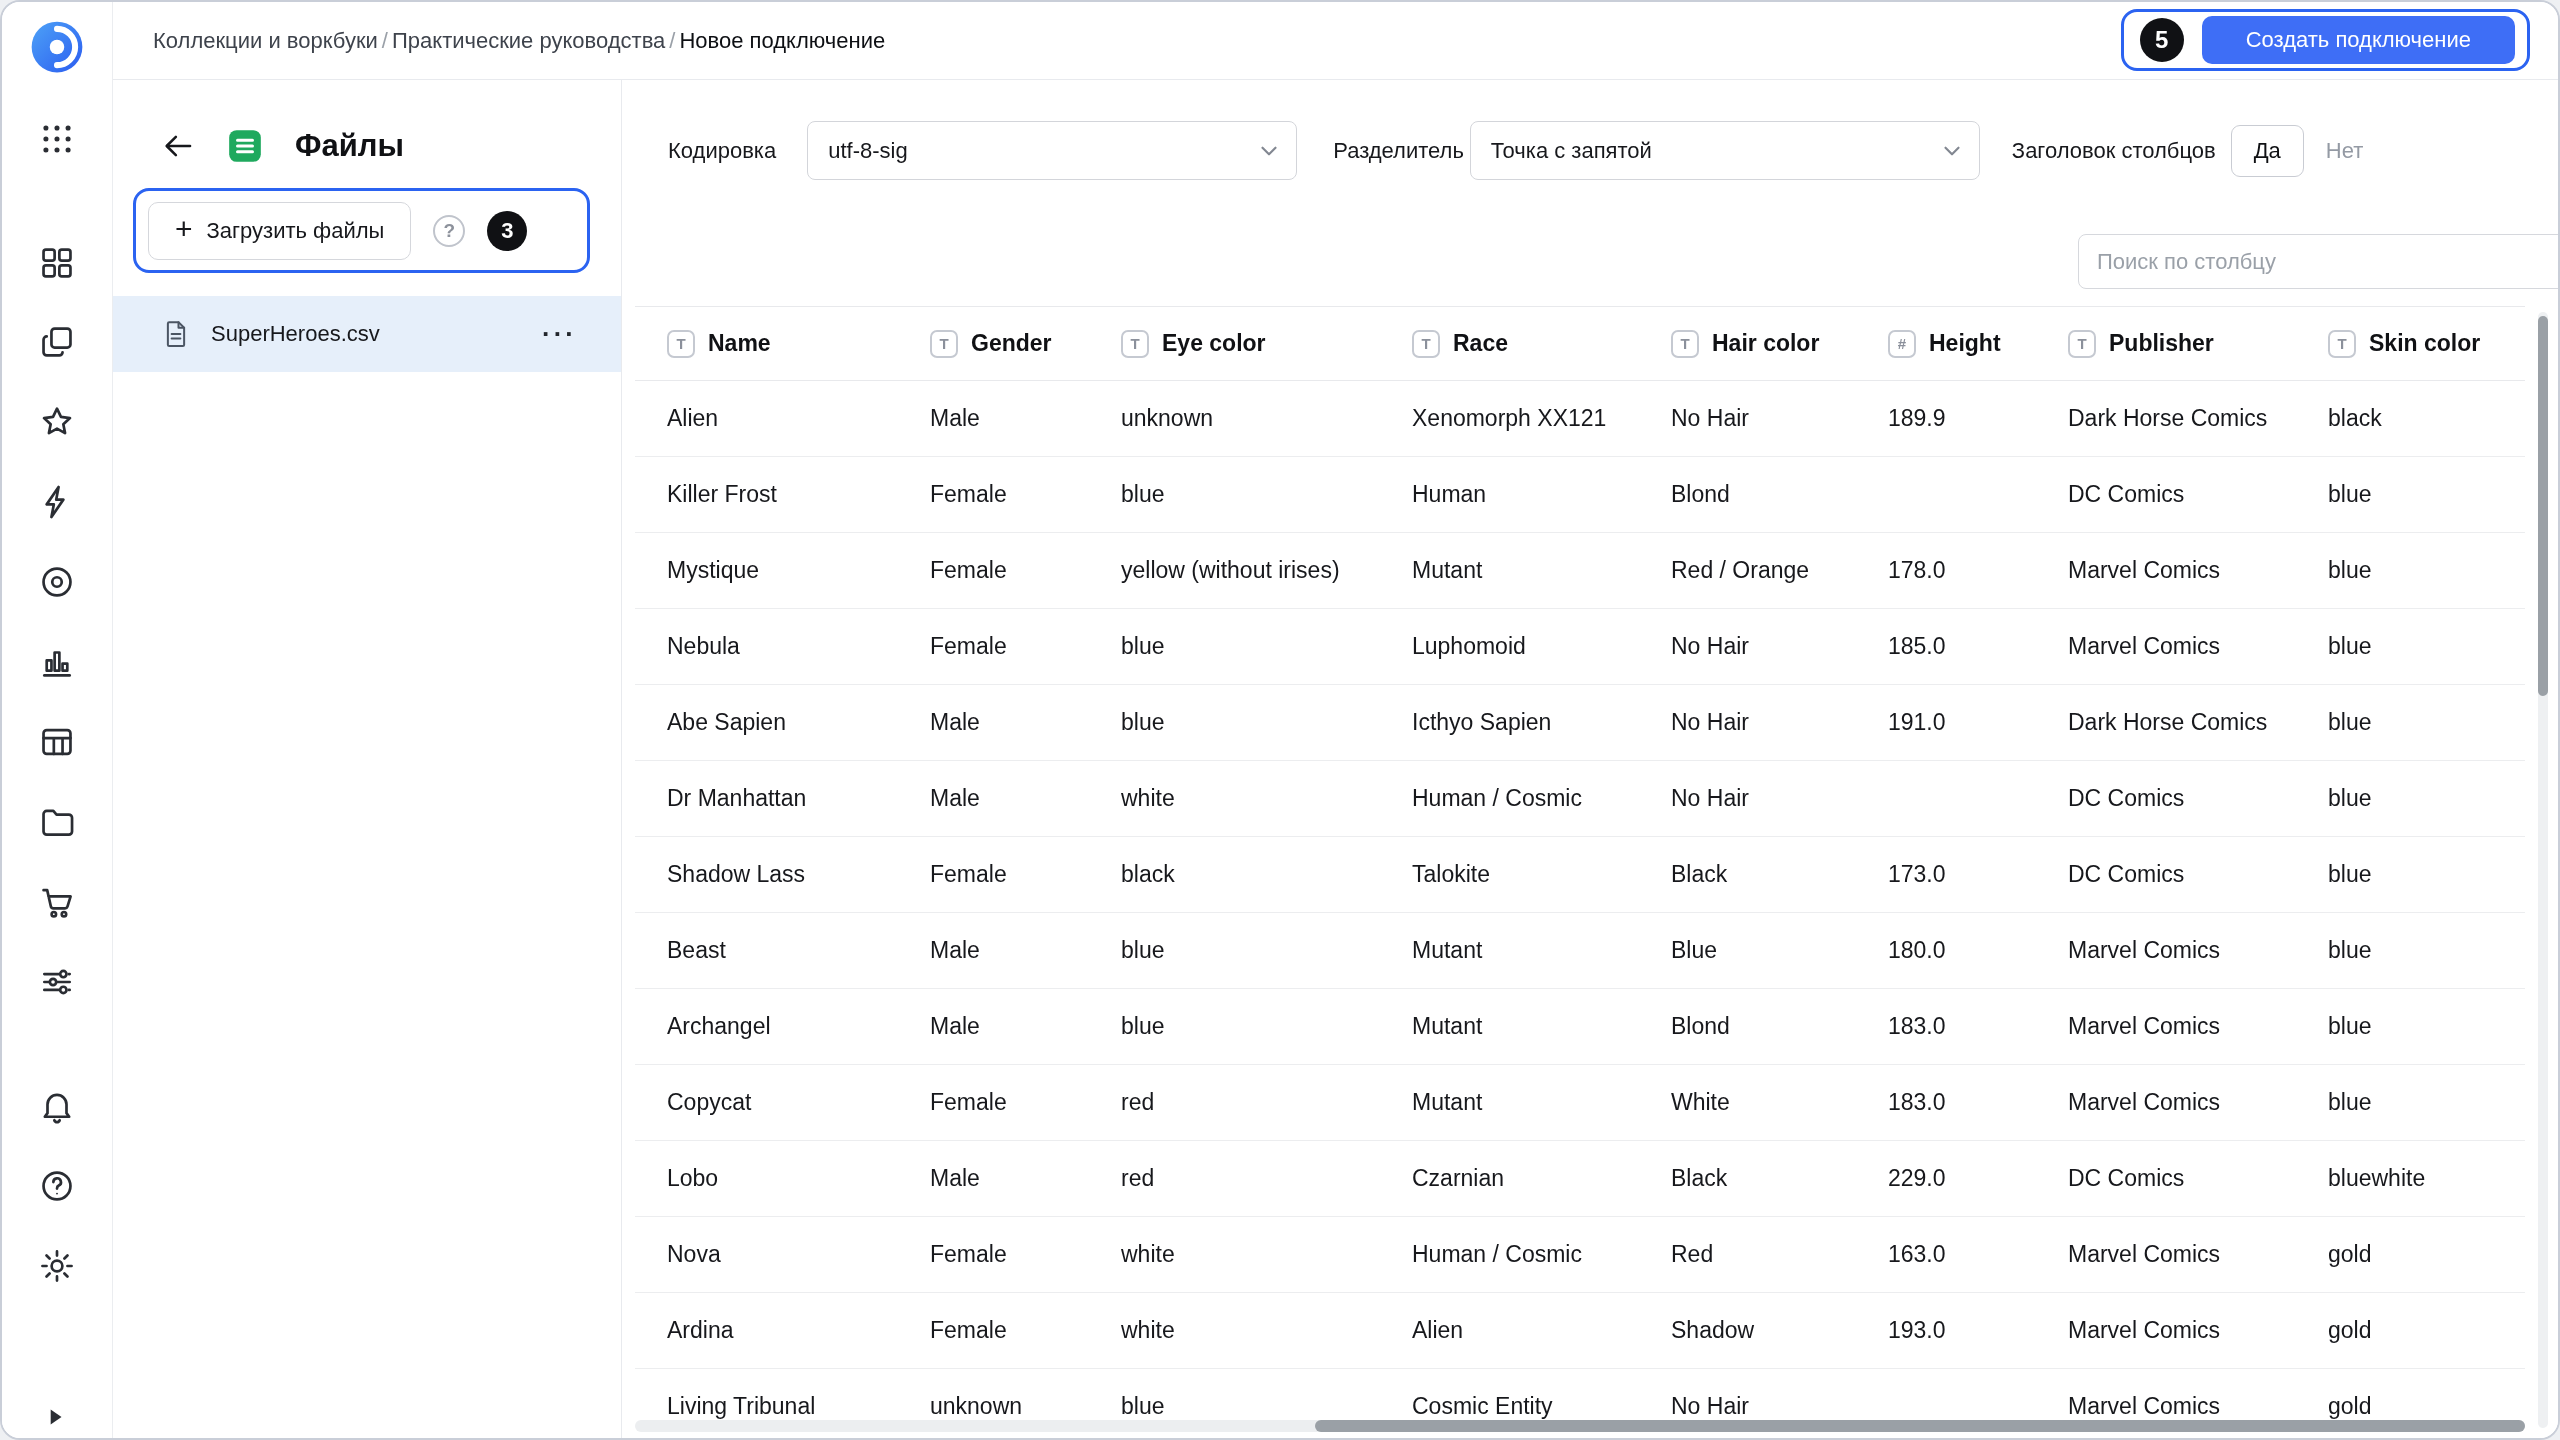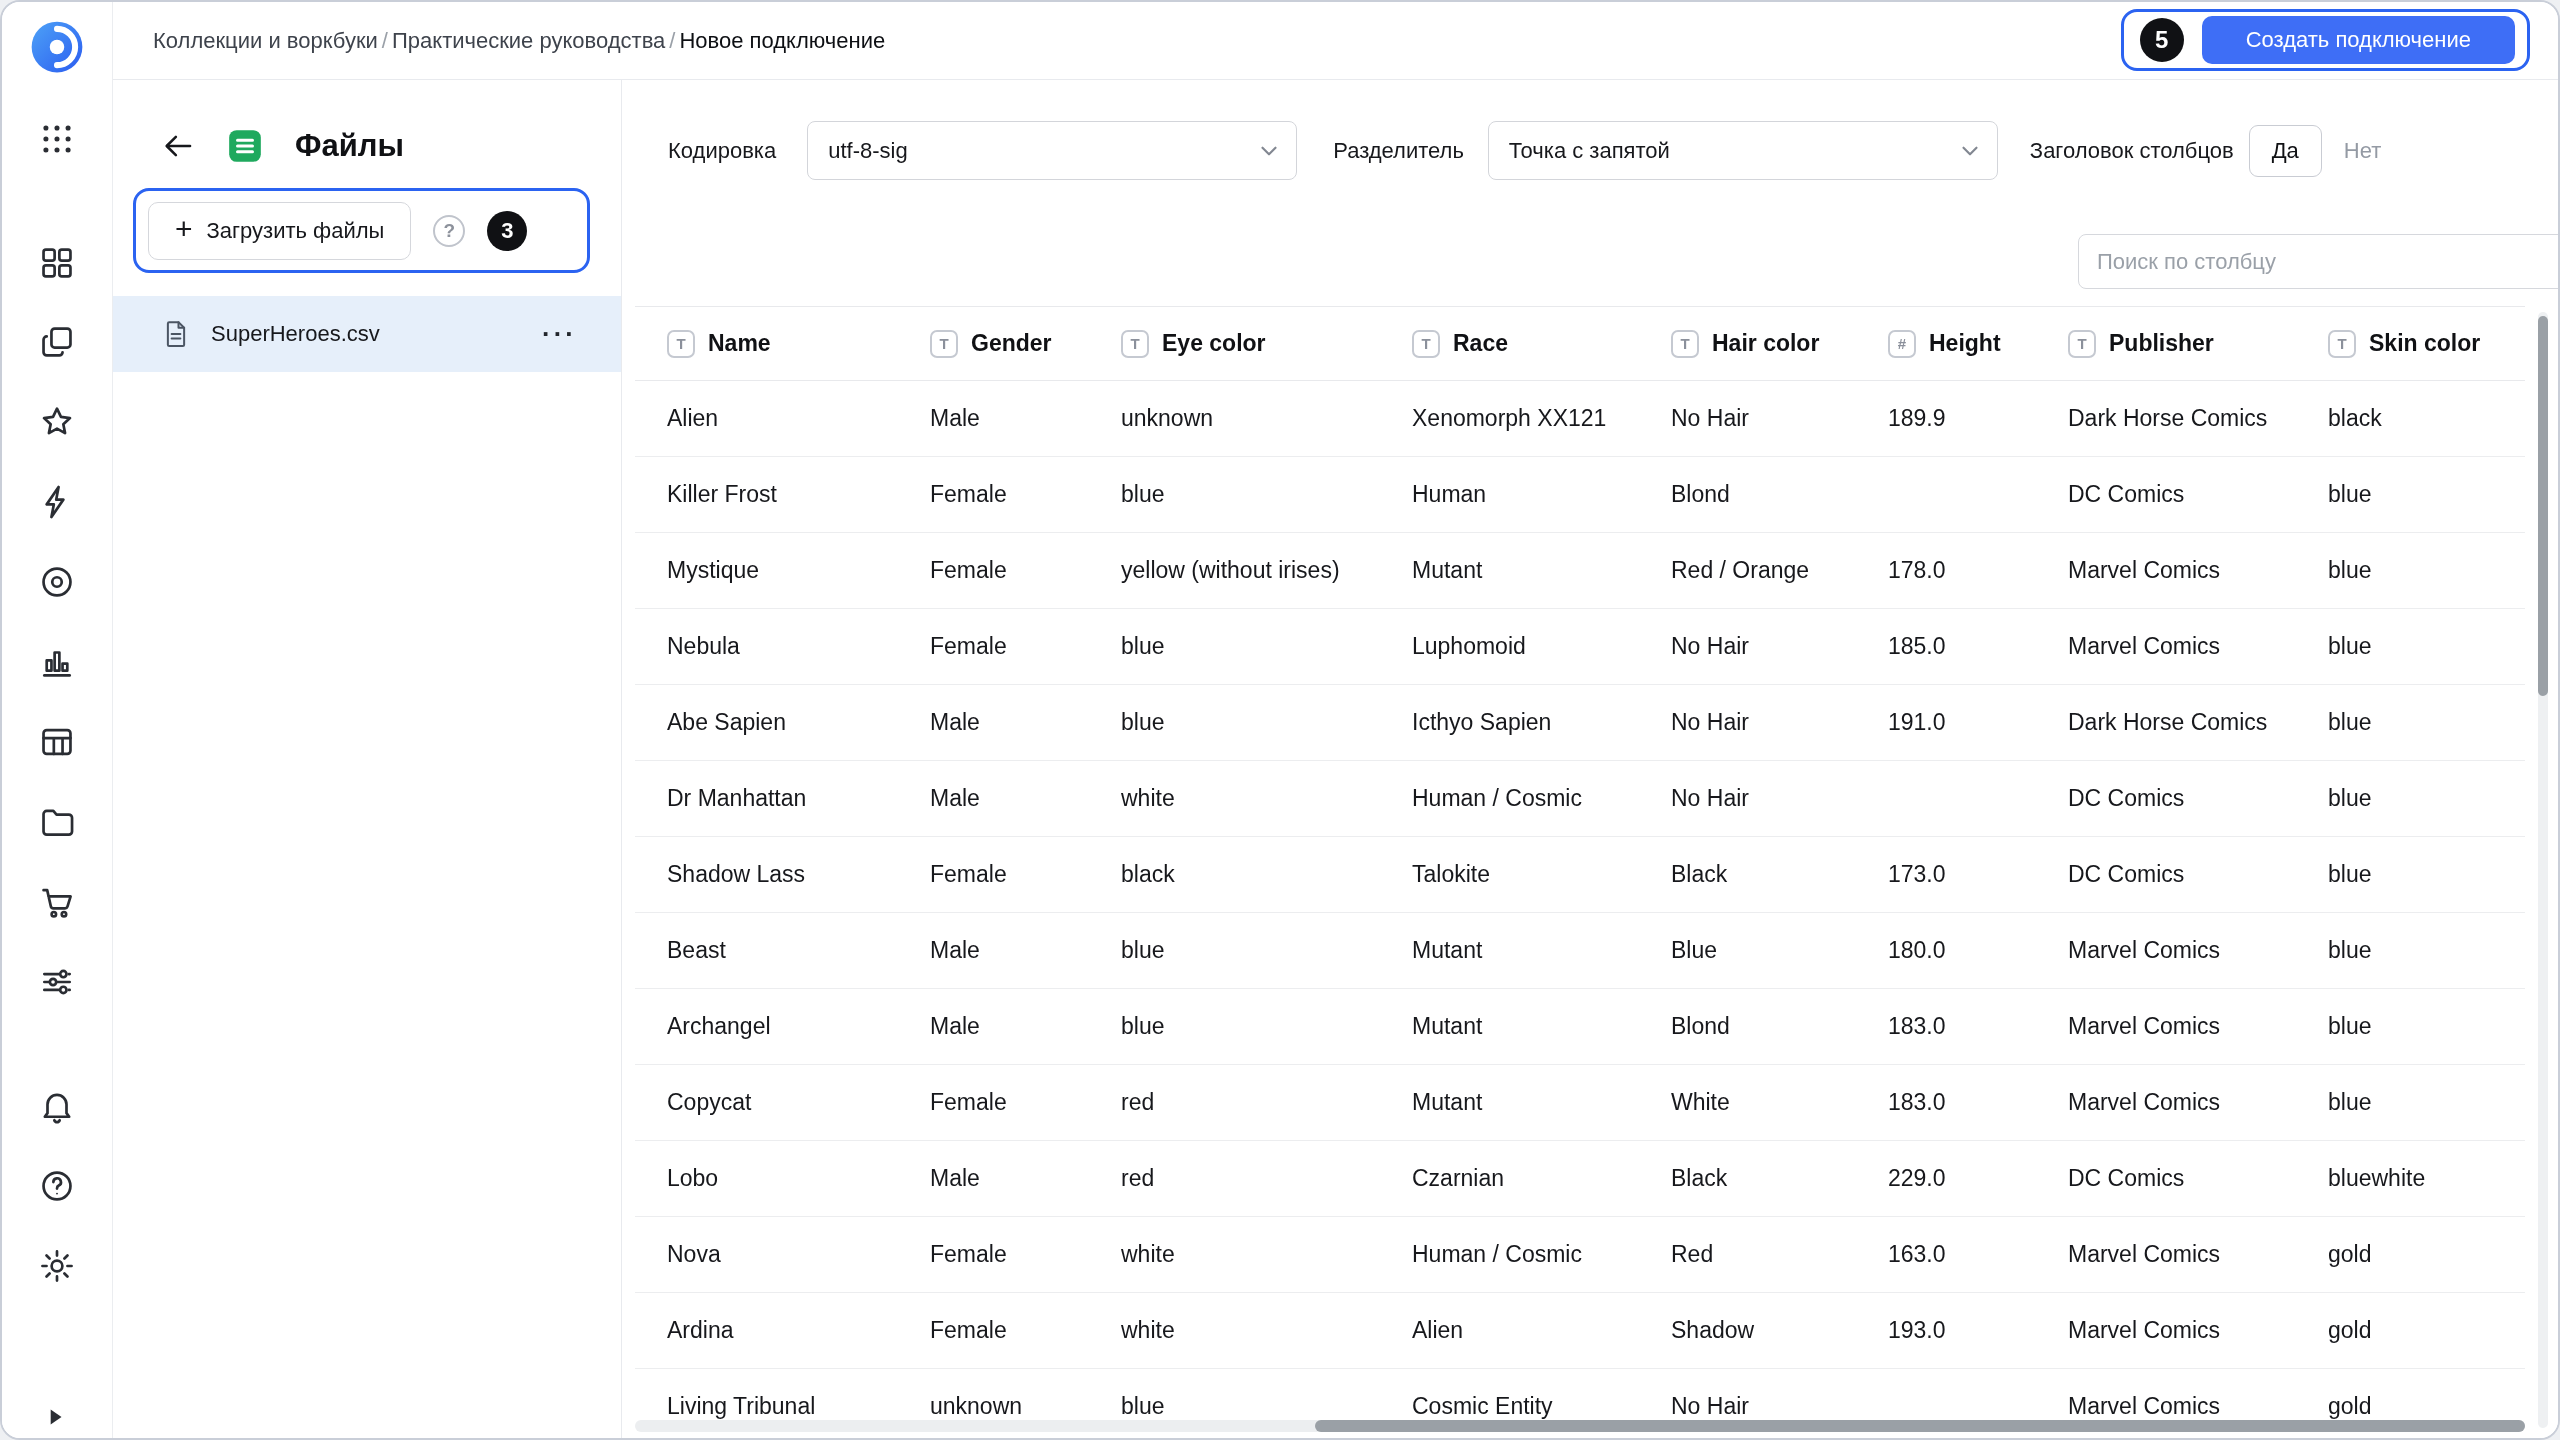--- a/index.html
+++ b/index.html
@@ -58,21 +58,21 @@
   
   .main { position:absolute; left:620px; top:78px; right:0; bottom:0; background:#fff; }
   .controls { position:absolute; left:46px; top:41px; height:59px; display:flex; align-items:center; }
   .ctl-label { font-size:22px; color:#17181c; white-space:nowrap; }
   .lbl-delimiter { margin-left:36px; }
   .lbl-header { margin-left:32px; }
   .dropdown { height:59px; border:1px solid #d3d5da; border-radius:8px; background:#fff;
               display:flex; align-items:center; justify-content:space-between;
               padding:0 14px 0 20px; cursor:pointer; }
   .dd-encoding { width:490px; margin-left:31px; }
-  .dd-delimiter { width:510px; margin-left:24px; }
+  .dd-delimiter { width:510px; margin-left:6px; }
   .dd-value { font-size:22px; color:#17181c; }
   .toggle { display:flex; margin-left:15px; height:52px; align-items:stretch; }
   .toggle-opt { padding:0 22px; display:flex; align-items:center; font-size:22px; border-radius:9px; cursor:pointer; }
   .toggle-selected { border:1.5px solid #c9ccd3; color:#101114; }
   .toggle-unselected { color:#949aa4; }
   .search-wrap { position:absolute; top:154px; left:1456px; width:524px; height:55px; }
   input.search { width:100%; height:100%; border:1px solid #d6d8dd; border-radius:8px;
               padding:0 18px; font-size:22px; font-family:inherit; color:#17181c; outline:none; }
   input.search::placeholder { color:#9aa0a8; }
 

